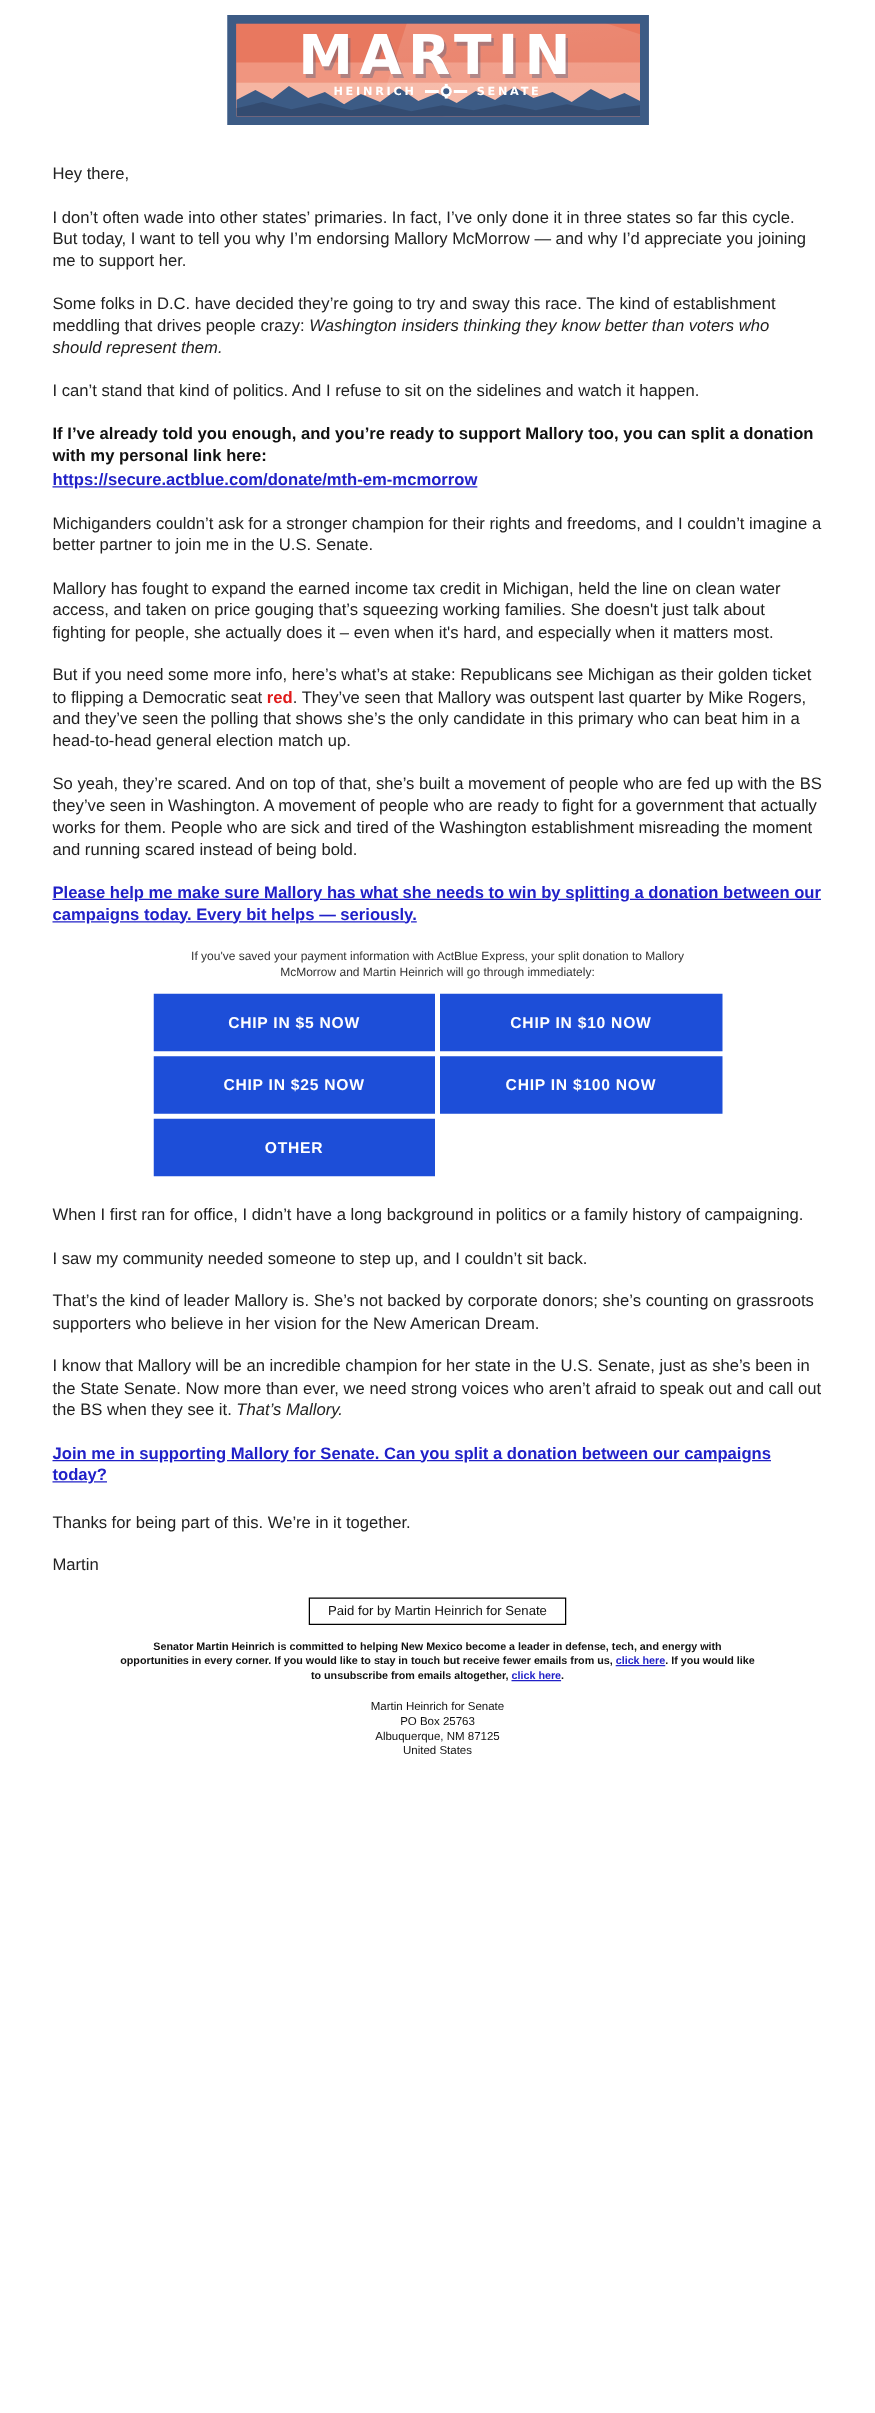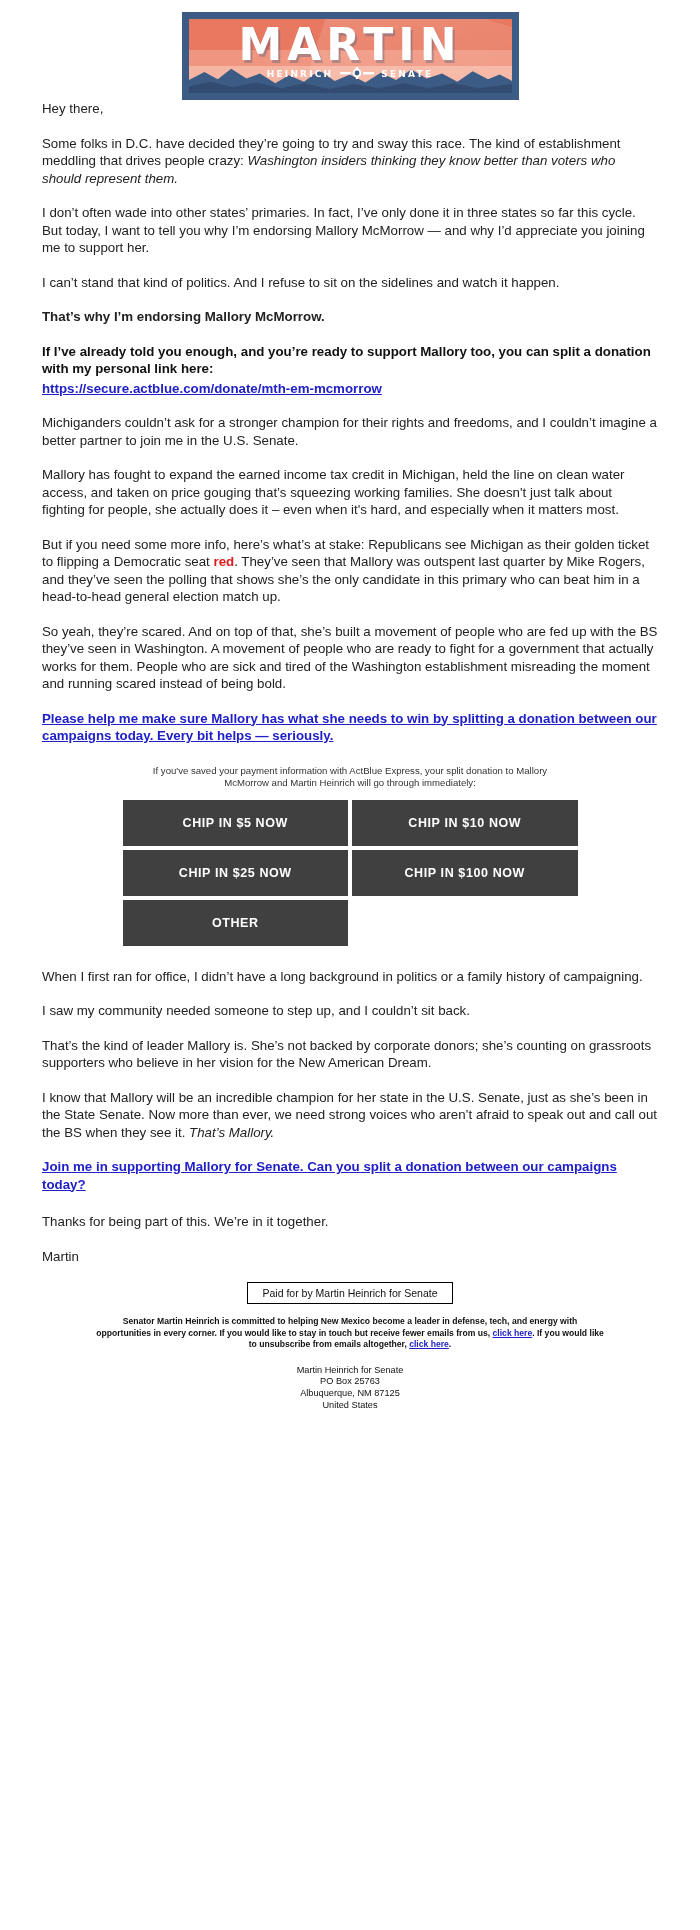--- a/index.html
+++ b/index.html
@@ -38,21 +38,21 @@
   p.cta-link{margin:0 0 20px 0;font-size:13.3px;line-height:17.5px;}
   p.cta-link a{color:#2020c8;text-decoration:underline;font-weight:bold;}
 
   
   .express-note{font-size:9.6px;line-height:12.5px;color:#333;text-align:center;
                 margin:0 auto 10px auto;width:430px;}
 
   
   .donate-grid{width:455px;margin:0 auto 22px auto;display:grid;grid-template-columns:1fr 1fr;
                grid-gap:4px;}
-  .donate-btn{background:#404040;color:#ffffff;text-align:center;font-weight:bold;font-size:12.5px;
+  .donate-btn{background:#1d4ed8;color:#ffffff;text-align:center;font-weight:bold;font-size:12.5px;
               letter-spacing:.6px;height:46px;display:flex;align-items:center;justify-content:center;
               cursor:pointer;font-family:"Liberation Sans",sans-serif;}
 
   
   .footer{padding:0 24px 18px 24px;text-align:center;}
   .paid-box{display:inline-block;border:1px solid #000;padding:4px 14px;font-size:10.5px;color:#111;
             margin:0 auto 12px auto;}
   .fineprint{font-size:8.6px;line-height:11.5px;color:#111;font-weight:bold;margin:0 auto 14px auto;
              width:510px;text-align:center;}
   .fineprint a{color:#2020c8;text-decoration:underline;}
@@ -89,29 +89,28 @@
             <circle cx="17" cy="6" r="2.4" fill="#3c5b85"></circle>
           </svg>
           <span>SENATE</span>
         </div>
       </div>
     </div>
   </div>
 
   <div class="content">
 
-    <p class="body" style="">Hey there,</p>
+    <p class="body" style="margin-top:30px;">Hey there,</p>
+
+    <p class="body">I don’t often wade into other states’ primaries. In fact, I’ve only done it in three states so far this cycle. But today, I want to tell you why I’m endorsing Mallory McMorrow — and why I’d appreciate you joining me to support her.</p>
 
     <p class="body"><span>Some folks in D.C. have decided they’re going to try and sway this race. The kind of establishment meddling that drives people crazy: </span><span class="i">Washington insiders thinking they know better than voters who should represent them.</span></p>
 
-    <p class="body">I don’t often wade into other states’ primaries. In fact, I’ve only done it in three states so far this cycle. But today, I want to tell you why I’m endorsing Mallory McMorrow — and why I’d appreciate you joining me to support her.</p>
-
     <p class="body">I can’t stand that kind of politics. And I refuse to sit on the sidelines and watch it happen.</p>
 
-    <p class="body b">That’s why I’m endorsing Mallory McMorrow.</p>
 
     <p class="bold-block">If I’ve already told you enough, and you’re ready to support Mallory too, you can split a donation with my personal link here:</p>
     <p class="link-block">
       <a class="link" href="#">https://secure.actblue.com/donate/mth-em-mcmorrow</a>
     </p>
 
     <p class="body">Michiganders couldn’t ask for a stronger champion for their rights and freedoms, and I couldn’t imagine a better partner to join me in the U.S. Senate.</p>
 
     <p class="body">Mallory has fought to expand the earned income tax credit in Michigan, held the line on clean water access, and taken on price gouging that’s squeezing working families. She doesn't just talk about fighting for people, she actually does it – even when it's hard, and especially when it matters most.</p>
 

